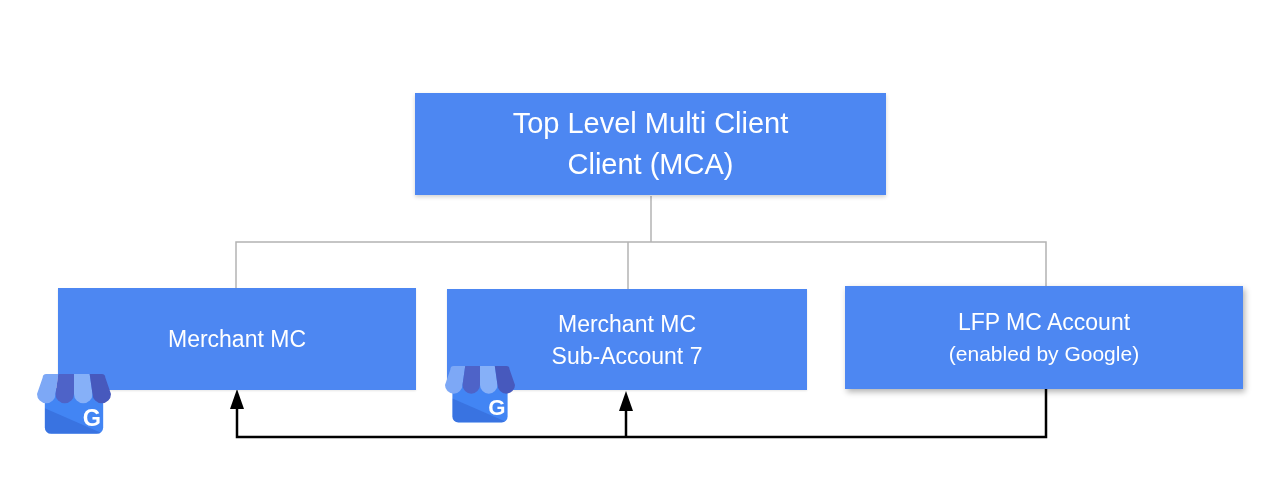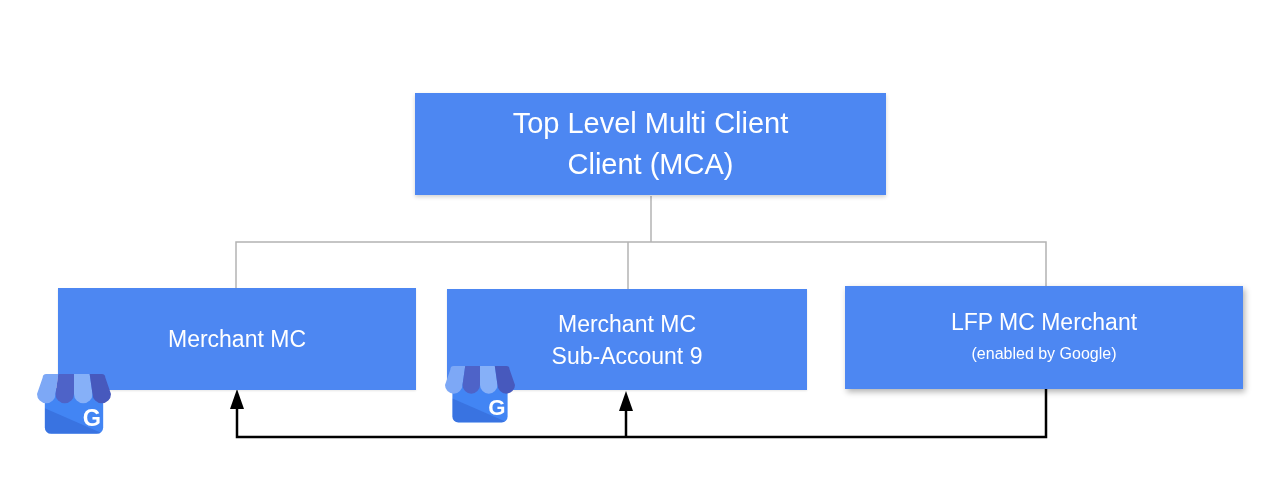--- a/index.html
+++ b/index.html
@@ -41,21 +41,21 @@
     box-shadow: 0 1px 2px rgba(0,0,0,0.10);
   }
   .node-m2 {
     left: 447px; top: 289px; width: 360px; height: 101px;
     box-shadow: 0 1px 2px rgba(0,0,0,0.10);
   }
   .node-lfp {
     left: 845px; top: 286px; width: 398px; height: 103px;
     box-shadow: 2px 3px 6px rgba(0,0,0,0.30);
   }
-  .node-lfp .l2 { font-size: 16px; }
+  .node-lfp .l2 { font-size: 21px; }
   .connector-overlay {
     position: absolute;
     left: 0; top: 0;
     width: 1286px; height: 501px;
     z-index: 1;
   }
   .gmb-icon {
     position: absolute;
     z-index: 3;
   }
@@ -87,25 +87,25 @@
     <span class="l1">Top Level Multi Client</span>
     <span class="l2">Client (MCA)</span>
   </div>
 
   <div class="node node-child node-m1">
     <span class="l1">Merchant MC</span>
   </div>
 
   <div class="node node-child node-m2">
     <span class="l1">Merchant MC</span>
-    <span class="l2">Sub-Account 9</span>
+    <span class="l2">Sub-Account 7</span>
   </div>
 
   <div class="node node-child node-lfp">
-    <span class="l1">LFP MC Merchant</span>
+    <span class="l1">LFP MC Account</span>
     <span class="l2">(enabled by Google)</span>
   </div>
 
   <svg class="gmb-icon gmb-icon-1" viewBox="0 0 104 92" xmlns="http://www.w3.org/2000/svg">
     <defs>
       <clipPath id="gmb-body-clip-1">
           <rect x="11" y="26" width="82" height="64" rx="9"></rect>
         </clipPath>
     </defs>
     <rect x="11" y="26" width="82" height="64" rx="9" fill="#4285f4"></rect>

